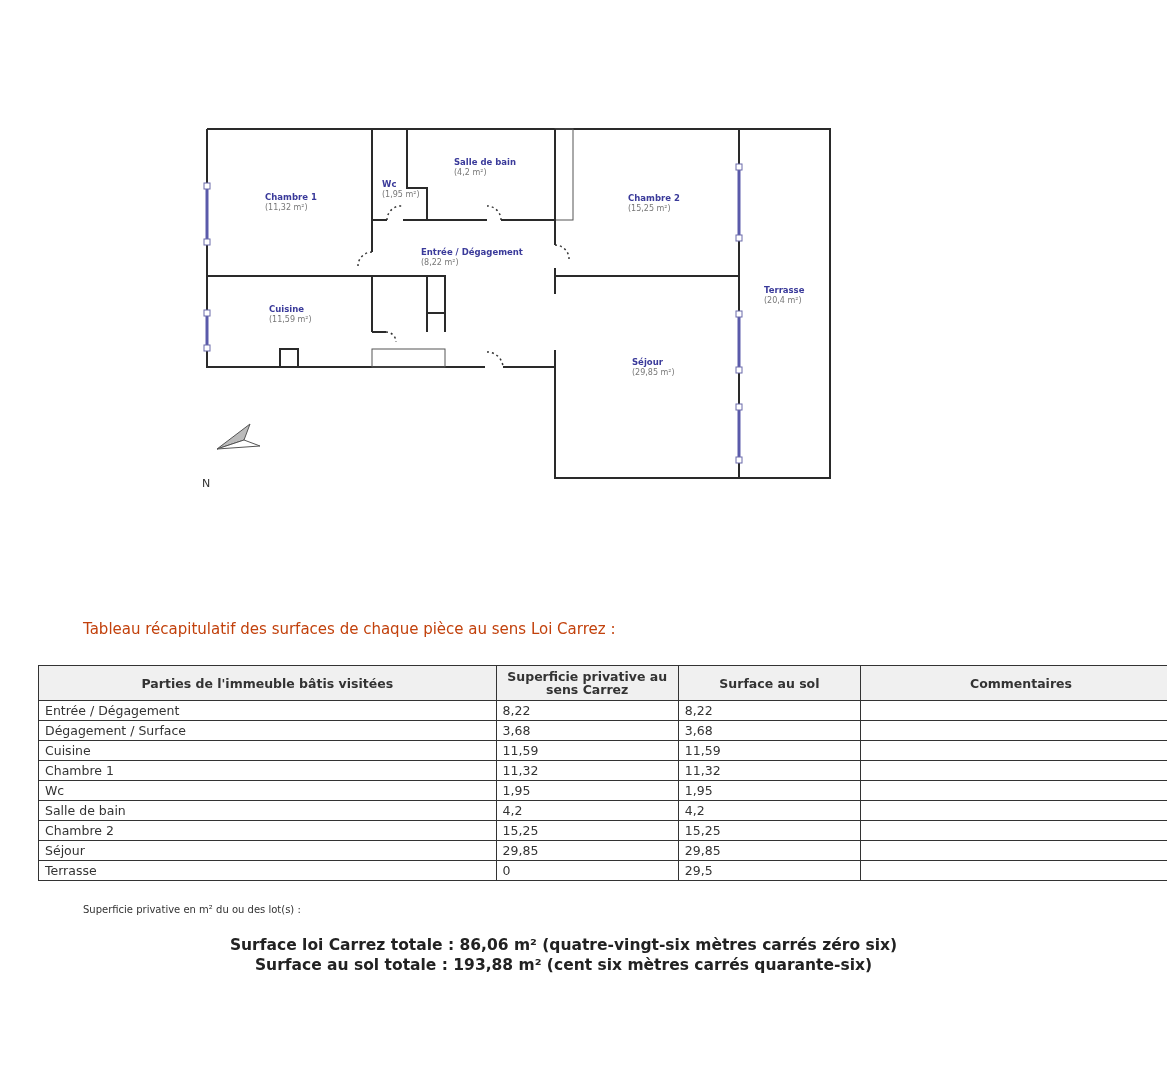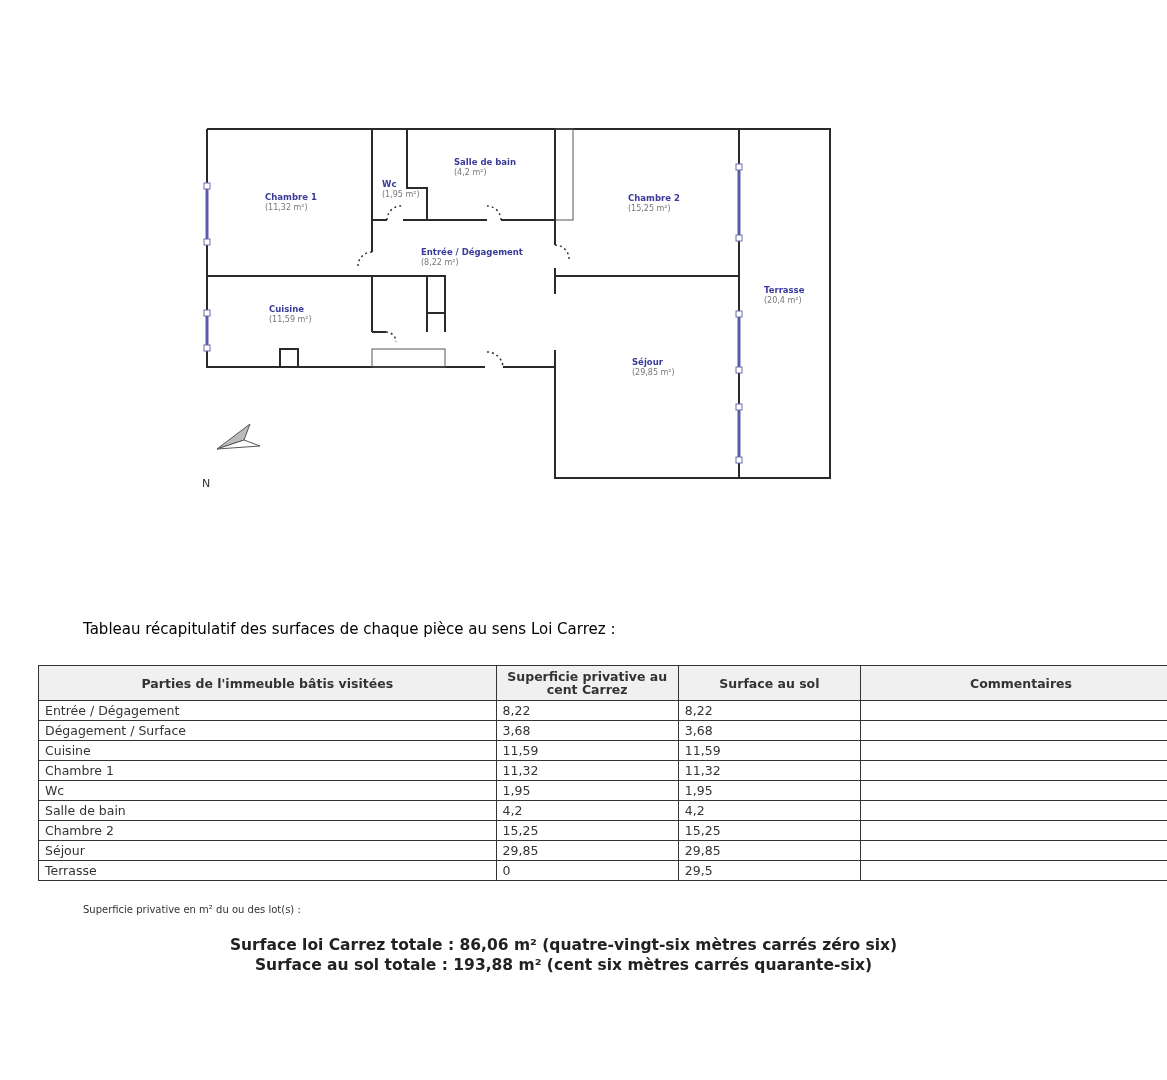--- a/index.html
+++ b/index.html
@@ -7,21 +7,21 @@
          font-family: "DejaVu Sans", sans-serif; color: #222; }
   #plan { position: absolute; left: 0; top: 0; }
   .room-name { font-family: "DejaVu Sans", sans-serif; font-size: 8.5px; font-weight: bold; fill: #3a3a9a; }
   .room-area { font-family: "DejaVu Sans", sans-serif; font-size: 8px; fill: #777; }
   .wall { stroke: #2a2a2a; stroke-width: 2; fill: none; }
   .thin { stroke: #555; stroke-width: 1; fill: none; }
   .window { stroke: #5a5aaa; stroke-width: 3; }
   .win-knob { fill: #fff; stroke: #6a6aaa; stroke-width: 1; }
   .compass-n { font-family: "DejaVu Sans", sans-serif; font-size: 11px; fill: #333; }
 
-  #caption { position: absolute; left: 83px; top: 620px; font-size: 15px; color: #000000; }
+  #caption { position: absolute; left: 83px; top: 620px; font-size: 15px; color: #c2410c; }
   #surface-table { position: absolute; left: 38px; top: 665px; width: 1144px;
                    border-collapse: collapse; font-size: 12.5px; color: #333; }
   #surface-table th, #surface-table td { border: 1.5px solid #333; padding: 0 6px; }
   #surface-table th { background: #f0f0f0; font-weight: bold; height: 34px; font-size: 12.5px; line-height: 13px; }
   #surface-table td { height: 19px; line-height: 19px; }
   #surface-table td.num { text-align: left; }
   #lot-label { position: absolute; left: 83px; top: 904px; font-size: 10px; color: #333; }
   #totals { position: absolute; left: 0; width: 1099px; top: 935px; text-align: center;
             font-size: 15.5px; font-weight: bold; color: #222; line-height: 20px; }
   #totals div { padding-left: 28px; }
@@ -137,21 +137,21 @@
 <table id="surface-table">
   <colgroup>
     <col style="width:442px">
       <col style="width:176px">
       <col style="width:176px">
       <col style="width:310px">
   </colgroup>
   <thead>
     <tr>
       <th>Parties de l'immeuble bâtis visitées</th>
-      <th>Superficie privative au cent Carrez</th>
+      <th>Superficie privative au sens Carrez</th>
       <th>Surface au sol</th>
       <th>Commentaires</th>
     </tr>
   </thead>
   <tbody>
     <tr>
       <td>Entrée / Dégagement</td>
       <td class="num">8,22</td>
       <td class="num">8,22</td>
       <td></td>

